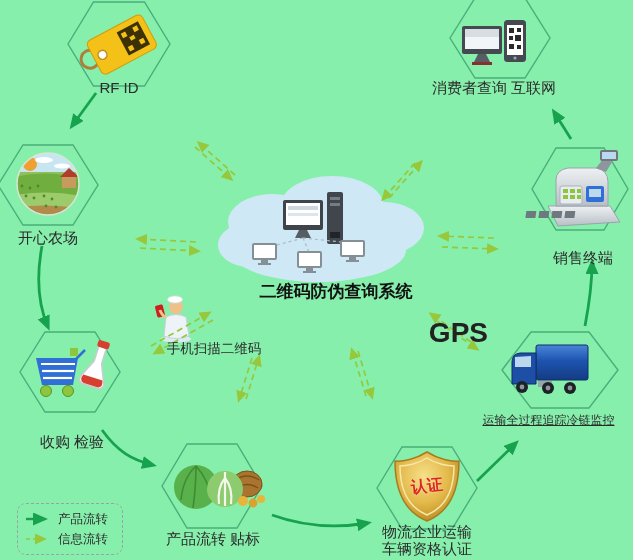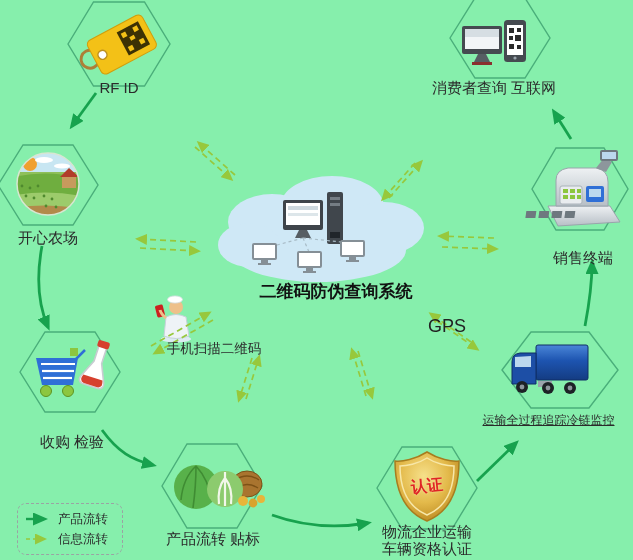--- a/index.html
+++ b/index.html
@@ -11,21 +11,21 @@
   .label{position:absolute;text-align:center;color:#2b2b2b;font-size:15px;line-height:1.3;white-space:nowrap;}
   .label-rfid{left:79px;top:78px;width:80px;}
   .label-farm{left:-2px;top:228px;width:100px;}
   .label-purchase{left:20px;top:412px;width:104px;margin-top:20px;}
   .label-production{left:141px;top:529px;width:144px;}
   .label-logistics{left:355px;top:523px;width:144px;line-height:17px;}
   .label-transport{left:464px;top:413px;width:169px;font-size:12px;text-decoration:underline;}
   .label-pos{left:533px;top:248px;width:100px;}
   .label-consumer{left:412px;top:77px;width:164px;line-height:21px;}
   .label-scanner{left:154px;top:340px;width:120px;font-size:13.5px;}
-  .label-gps{left:428px;top:315px;width:60px;font-size:18px;font-weight:normal;color:#222;text-align:left;}
+  .label-gps{left:428px;top:315px;width:60px;font-size:28px;font-weight:bold;color:#222;text-align:right;}
   .label-title{left:236px;top:281px;width:200px;font-size:17px;font-weight:bold;color:#111;}
   .label-badge{left:397px;top:476px;width:60px;font-size:16px;font-weight:bold;color:#e02525;transform:rotate(-6deg);text-shadow:0 0 2px #f7e6a0;}
   .legend-box{position:absolute;left:17px;top:503px;width:104px;height:50px;border:1.6px dashed #9aa3a3;border-radius:9px;}
   .legend-label{position:absolute;font-size:12.5px;color:#2b2b2b;white-space:nowrap;text-align:left;}
   .legend-label-product{left:58px;top:511px;}
   .legend-label-info{left:58px;top:531px;}
 </style>
 </head>
 <body>
 

